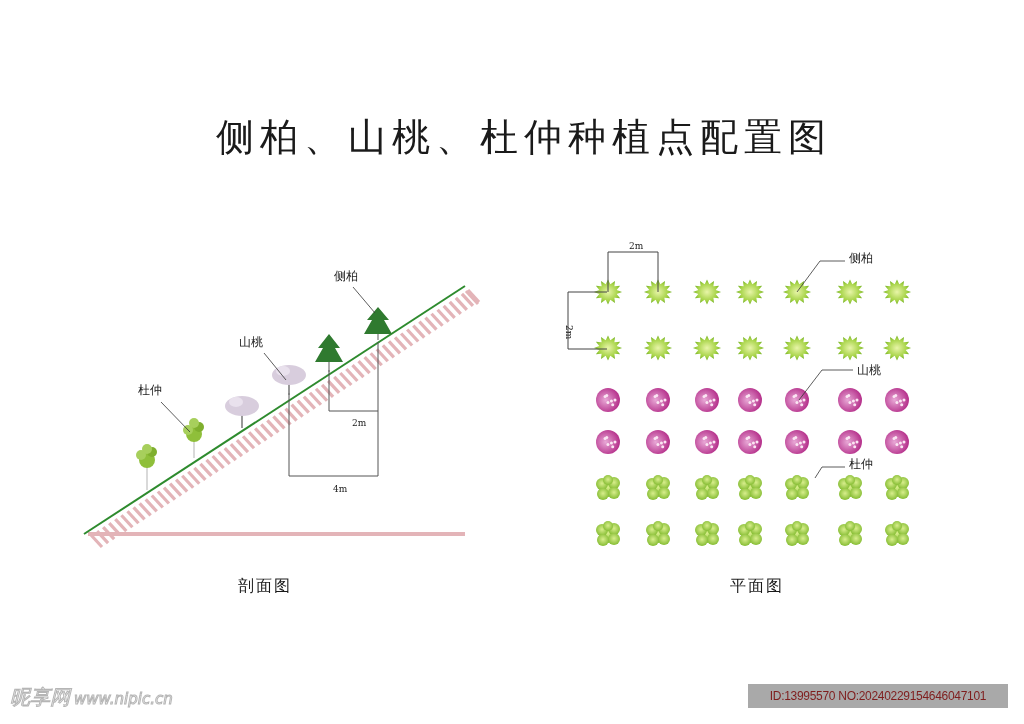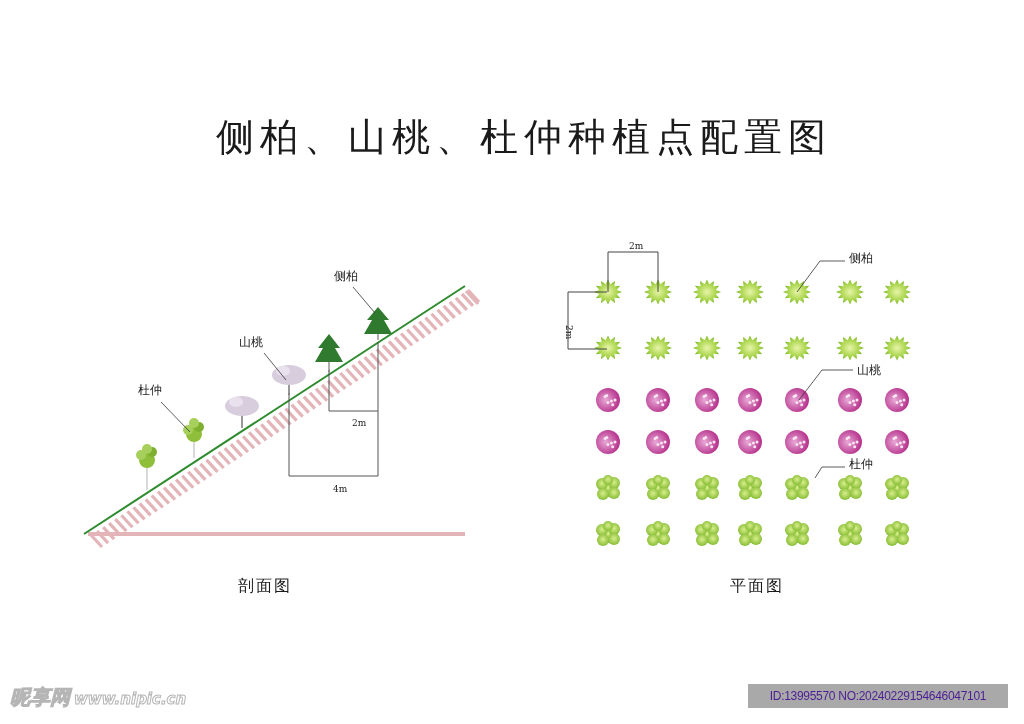--- a/index.html
+++ b/index.html
@@ -2,23 +2,23 @@
 <html><head>
 <meta charset="utf-8">
 <style>
   html,body{margin:0;padding:0;background:#fff;}
   body{width:1024px;height:724px;position:relative;overflow:hidden;font-family:"DejaVu Serif","Liberation Serif",serif;color:#1a1a1a;}
   .title{position:absolute;left:0;top:112px;width:1048px;text-align:center;font-size:38px;letter-spacing:6px;font-family:"DejaVu Serif","Liberation Serif",serif;}
   .caption{position:absolute;top:576px;font-size:16px;letter-spacing:2px;}
   svg{position:absolute;left:0;top:0;}
   .lbl{font-family:"DejaVu Serif","Liberation Serif",serif;font-size:12px;fill:#222;}
   .dim{font-family:"DejaVu Serif","Liberation Serif",serif;font-size:9px;fill:#222;}
-  .wm{position:absolute;left:10px;top:684px;font-size:20px;font-weight:bold;color:#fff;-webkit-text-stroke:1px #b5b5b5;font-family:"DejaVu Sans","Liberation Sans",sans-serif;font-style:italic;}
+  .wm{position:absolute;left:10px;top:684px;font-size:20px;font-weight:normal;color:#fff;-webkit-text-stroke:1px #b5b5b5;font-family:"DejaVu Sans","Liberation Sans",sans-serif;font-style:italic;}
   .wm .url{font-size:15px;margin-left:4px;}
-  .idbox{position:absolute;left:748px;top:684px;width:260px;height:24px;background:#a9a9a9;color:#4c1d95;font-size:12px;line-height:24px;text-align:center;font-family:"Liberation Sans","DejaVu Sans",sans-serif;letter-spacing:-0.3px;}
+  .idbox{position:absolute;left:748px;top:684px;width:260px;height:24px;background:#a9a9a9;color:#7f1d1d;font-size:12px;line-height:24px;text-align:center;font-family:"Liberation Sans","DejaVu Sans",sans-serif;letter-spacing:-0.3px;}
 </style>
 </head>
 <body>
 
 <div class="title">侧柏、山桃、杜仲种植点配置图</div>
 
 <svg width="1024" height="724">
   <defs>
     <pattern id="hatch" patternUnits="userSpaceOnUse" width="7" height="20" patternTransform="rotate(28)">
       <rect x="0" y="0" width="3" height="20" fill="#e3b4b8"></rect>

